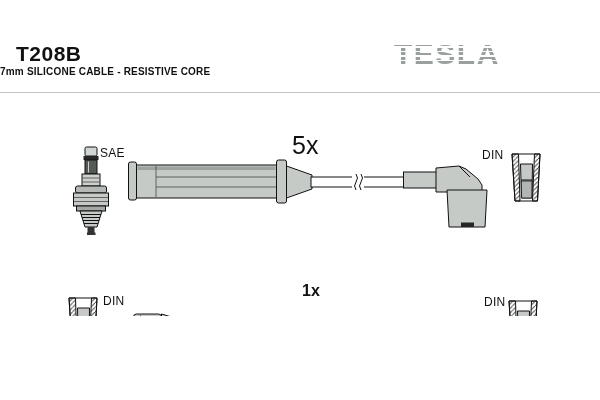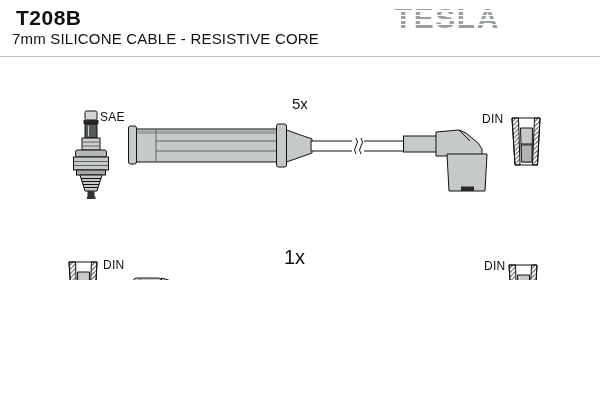--- a/index.html
+++ b/index.html
@@ -1,28 +1,28 @@
 <!DOCTYPE html>
 <html style="--boot-gray: #c6cac6; --logo-gray: #9aa09c; --line: #111111; --divider: #c4c4c4;"><head>
 <meta charset="utf-8">
 <style>
   html,body{margin:0;padding:0;background:#fff;}
   .page{position:relative;width:600px;height:280px;background:#fff;overflow:hidden;
-        font-family:"Liberation Sans","DejaVu Sans",sans-serif;color:#111;}
+        font-family:"Liberation Sans","DejaVu Sans",sans-serif;color:#111;margin-top:36px;}
   .abs{position:absolute;}
   .part-number{left:16px;top:6px;font-size:21px;font-weight:bold;letter-spacing:.5px;}
-  .subtitle{left:12px;top:30px;font-size:15px;letter-spacing:.2px;}
+  .subtitle{left:0;top:30px;font-size:10px;letter-spacing:.2px;font-weight:bold;}
   .logo-box{left:394px;top:7px;width:118px;height:27px;overflow:hidden;}
   .logo-text{font-size:30px;line-height:26px;font-weight:bold;letter-spacing:1.5px;
              color:var(--logo-gray,#9aa09c);transform:scaleY(.92);transform-origin:left top;}
   .logo-stripes{position:absolute;left:0;top:0;right:0;bottom:0;
                 background:repeating-linear-gradient(to bottom,transparent 0 3px,#fff 3px 4.6px);}
   .divider{left:0;top:56px;width:600px;height:1px;background:var(--divider,#c4c4c4);}
   .lbl{position:absolute;font-size:12px;letter-spacing:.3px;}
-  .qty{position:absolute;font-size:15px;}
+  .qty{position:absolute;font-size:25px;}
   svg .boot{fill:var(--boot-gray,#c6cac6);stroke:var(--line,#111);stroke-width:1;}
   svg .wire{fill:#fff;stroke:var(--line,#111);stroke-width:1;}
   svg .ln{stroke:#555;stroke-width:.9;fill:none;}
   svg .lnk{stroke:var(--line,#111);stroke-width:1;fill:none;}
   svg .dark{fill:#262626;stroke:none;}
   svg .white{fill:#fff;stroke:none;}
 </style>
 </head>
 <body>
 
@@ -113,17 +113,17 @@
       <use href="#wire-break" x="300" y="288"></use>
       <use href="#elbow-boot" x="403" y="280.5"></use>
     </g>
     <use href="#din-socket" x="508" y="261"></use>
   </svg>
 
   <div class="qty" style="left:292px;top:95px;">5x</div>
   <div class="lbl" style="left:100px;top:110px;">SAE</div>
   <div class="lbl" style="left:482px;top:112px;">DIN</div>
 
-  <div class="qty" style="left:284px;top:246px;font-size:20px;">1x</div>
+  <div class="qty" style="left:302px;top:246px;font-size:16px;font-weight:bold;">1x</div>
   <div class="lbl" style="left:103px;top:258px;">DIN</div>
   <div class="lbl" style="left:484px;top:259px;">DIN</div>
 
 </div>
 
 </body></html>

